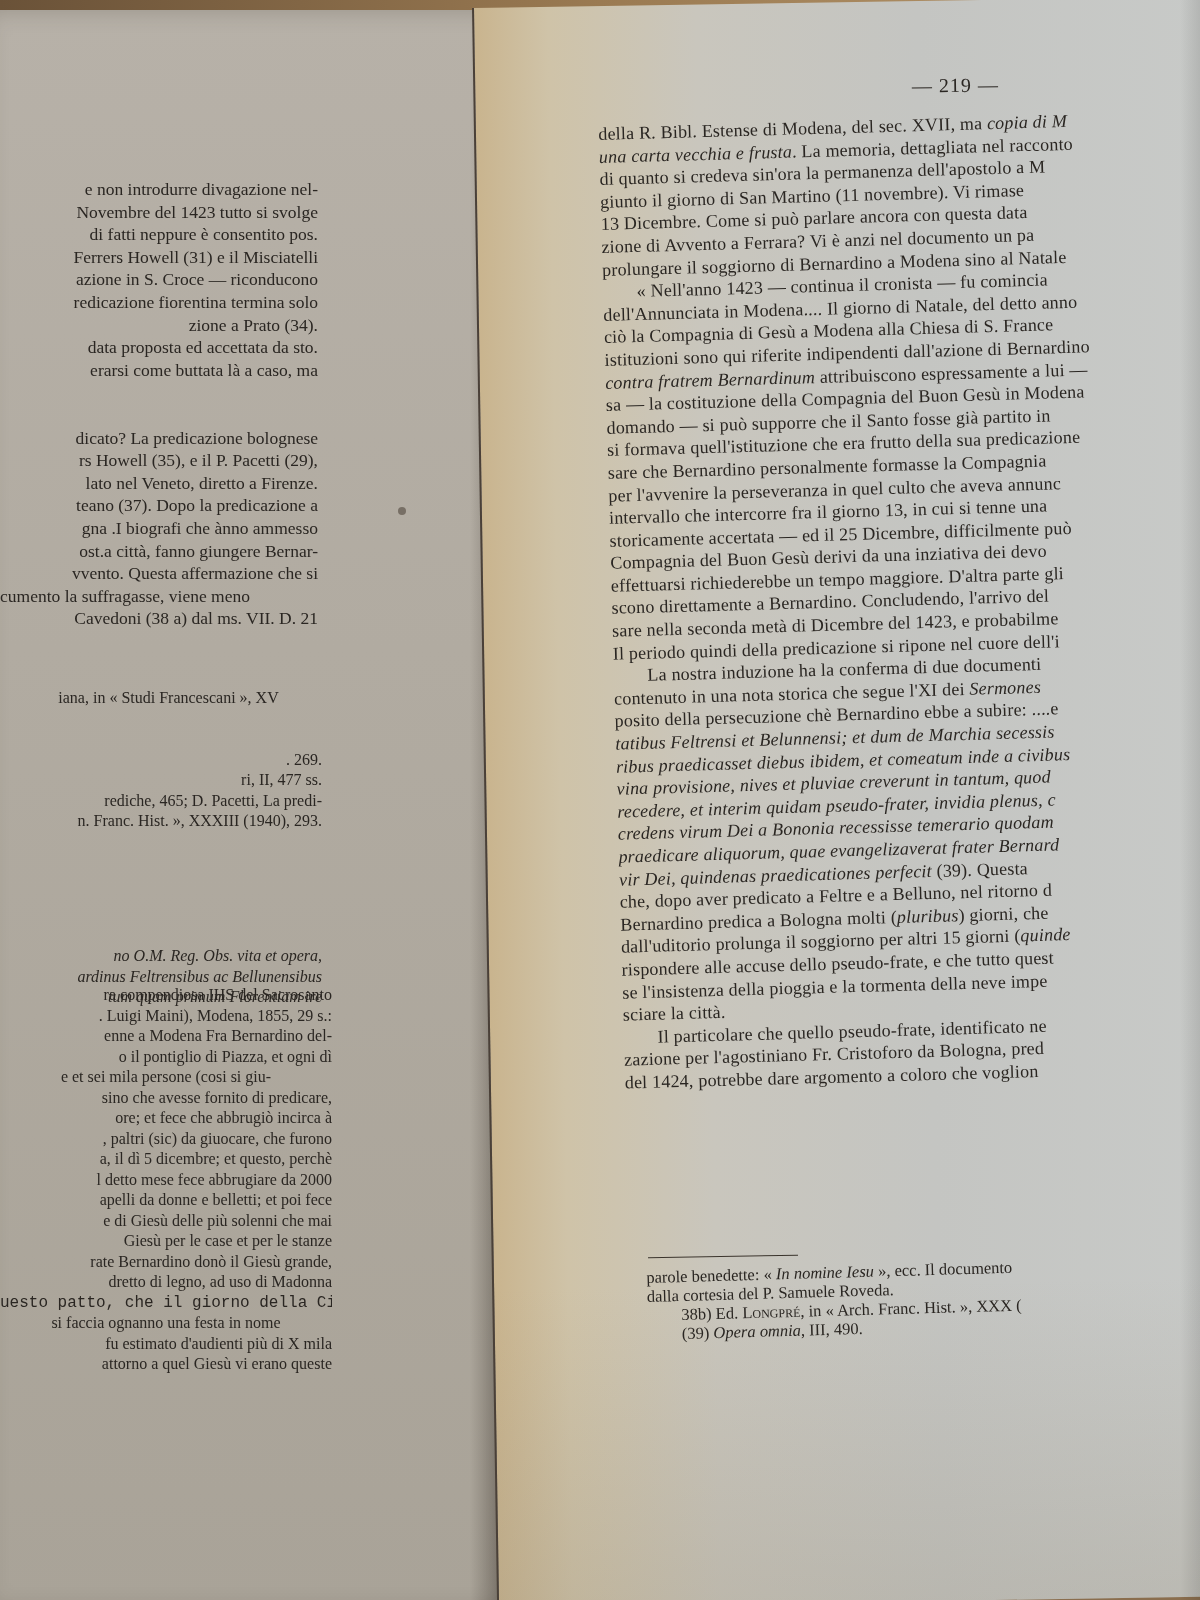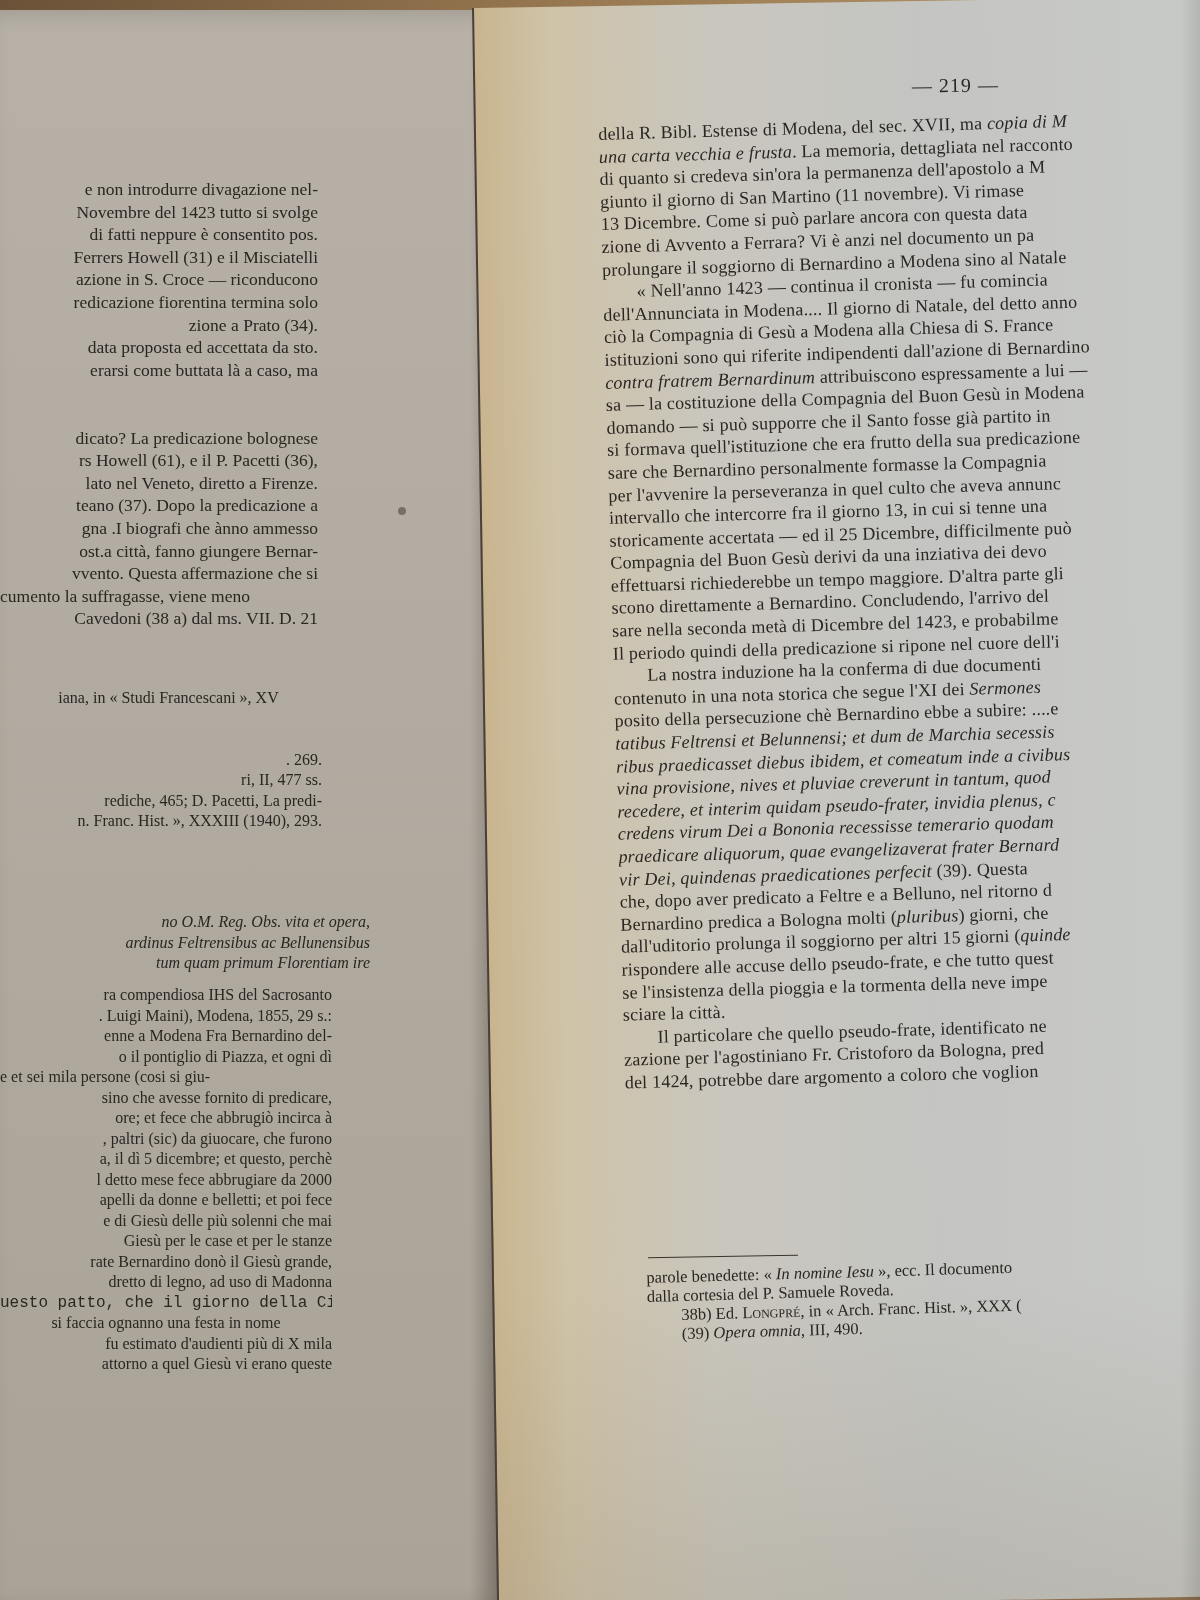--- a/index.html
+++ b/index.html
@@ -85,21 +85,21 @@
       <div class="line" style="text-align: right;">di fatti neppure è consentito pos.</div>
       <div class="line" style="text-align: right;">Ferrers Howell (31) e il Misciatelli</div>
       <div class="line" style="text-align: right;">azione in S. Croce — riconducono</div>
       <div class="line" style="text-align: right;">redicazione fiorentina termina solo</div>
       <div class="line" style="text-align: right;">zione a Prato (34).</div>
       <div class="line" style="text-align: right;">data proposta ed accettata da sto.</div>
       <div class="line" style="text-align: right; padding-left: 16px;">erarsi come buttata là a caso, ma</div>
       <div class="line" style="text-align: right;">&nbsp;</div>
       <div class="line" style="text-align: right;">&nbsp;</div>
       <div class="line" style="text-align: right;">dicato? La predicazione bolognese</div>
-      <div class="line" style="text-align: right;">rs Howell (61), e il P. Pacetti (36),</div>
+      <div class="line" style="text-align: right;">rs Howell (35), e il P. Pacetti (29),</div>
       <div class="line" style="text-align: right;">lato nel Veneto, diretto a Firenze.</div>
       <div class="line" style="text-align: right;">teano (37). Dopo la predicazione a</div>
       <div class="line" style="text-align: right;">gna .I biografi che ànno ammesso</div>
       <div class="line" style="text-align: right;">ost.a città, fanno giungere Bernar-</div>
       <div class="line" style="text-align: right;">vvento. Questa affermazione che si</div>
       <div class="line" style="">cumento la suffragasse, viene meno</div>
       <div class="line" style="text-align: right;">Cavedoni (38 a) dal ms. VII. D. 21</div>
     </div>
 </div>
 
@@ -107,34 +107,34 @@
   <div id="left-fn-a">
       <div class="line fn" style="text-align: center; margin-left: 15px;">iana, in « Studi Francescani », XV</div>
       <div class="line fn" style="text-align: right;">&nbsp;</div>
       <div class="line fn" style="text-align: right;">&nbsp;</div>
       <div class="line fn" style="text-align: right;">. 269.</div>
       <div class="line fn" style="text-align: right;">ri, II, 477 ss.</div>
       <div class="line fn" style="text-align: right;">rediche, 465; D. Pacetti, La predi-</div>
       <div class="line fn" style="text-align: right;">n. Franc. Hist. », XXXIII (1940), 293.</div>
     </div>
 </div>
-<div class="text-block it" style="left:0; top:912px; width:322px; overflow:hidden;margin-left:48px;">
+<div class="text-block it" style="left:0; top:946px; width:322px; overflow:hidden;">
   <div id="left-fn-b">
       <div class="line fn" style="text-align: right;">no O.M. Reg. Obs. vita et opera,</div>
       <div class="line fn" style="text-align: right;">ardinus Feltrensibus ac Bellunensibus</div>
       <div class="line fn" style="text-align: right;">tum quam primum Florentiam ire</div>
     </div>
 </div>
 <div class="text-block" style="left:0; top:985px; width:332px; overflow:hidden;">
   <div id="left-fn-c">
       <div class="line fn" style="text-align: right; padding-left: 44px;">ra compendiosa IHS del Sacrosanto</div>
       <div class="line fn" style="text-align: right;">. Luigi Maini), Modena, 1855, 29 s.:</div>
       <div class="line fn" style="text-align: right;">enne a Modena Fra Bernardino del-</div>
       <div class="line fn" style="text-align: right;">o il pontiglio di Piazza, et ogni dì</div>
-      <div class="line fn" style="text-align: left;">e et sei mila persone (cosi si giu-</div>
+      <div class="line fn" style="text-align: center;">e et sei mila persone (cosi si giu-</div>
       <div class="line fn" style="text-align: right;">sino che avesse fornito di predicare,</div>
       <div class="line fn" style="text-align: right;">ore; et fece che abbrugiò incirca à</div>
       <div class="line fn" style="text-align: right;">, paltri (sic) da giuocare, che furono</div>
       <div class="line fn" style="text-align: right;">a, il dì 5 dicembre; et questo, perchè</div>
       <div class="line fn" style="text-align: right;">l detto mese fece abbrugiare da 2000</div>
       <div class="line fn" style="text-align: right;">apelli da donne e belletti; et poi fece</div>
       <div class="line fn" style="text-align: right;">e di Giesù delle più solenni che mai</div>
       <div class="line fn" style="text-align: right;"> Giesù per le case et per le stanze</div>
       <div class="line fn" style="text-align: right;">rate Bernardino donò il Giesù grande,</div>
       <div class="line fn" style="text-align: right;">dretto di legno, ad uso di Madonna</div>

